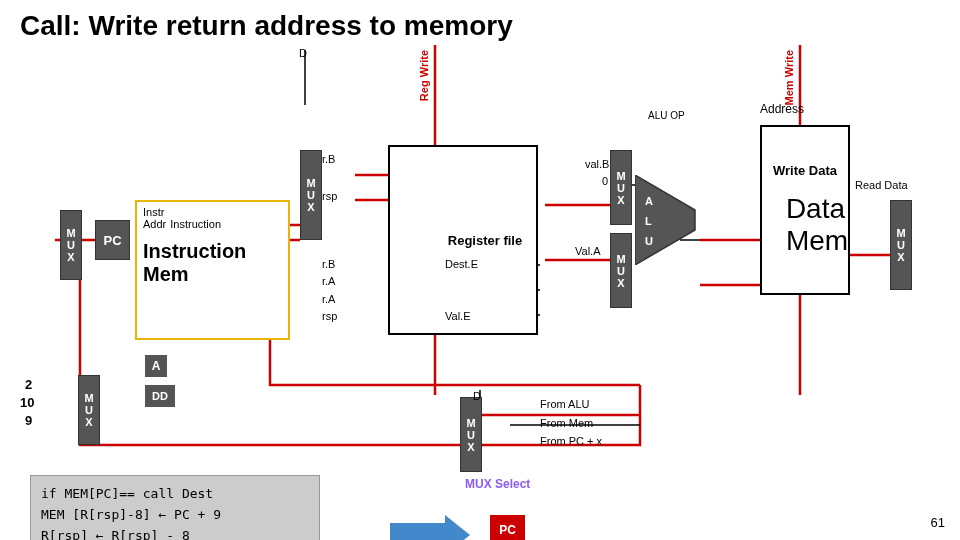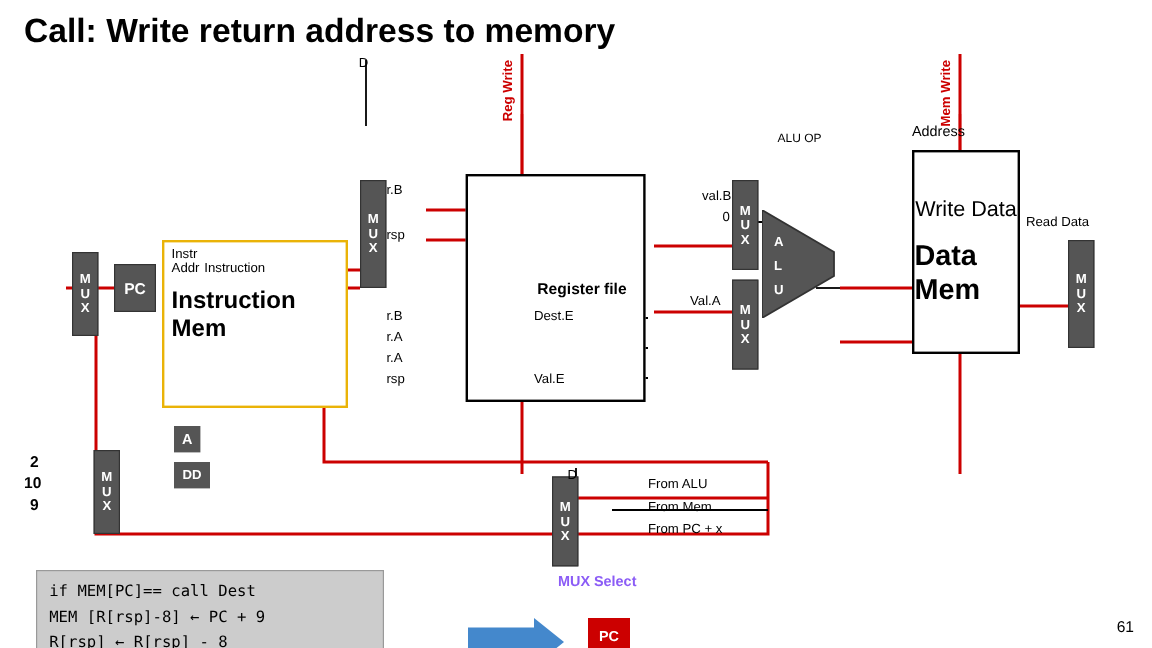--- a/index.html
+++ b/index.html
@@ -293,24 +293,24 @@
     <text x="10" y="70" fill="white" font-size="11" font-weight="bold">U</text>
   </svg>
 
   <div class="mux-box" style="left:760px; top:155px; width:22px; height:90px;">
     <span>M</span>
     <span>U</span>
     <span>X</span>
   </div>
 
   <div class="data-mem-box" style="left:760px; top:80px; width:90px; height:170px;">
-    <div style="font-weight:normal; font-size:18px;">
+    <div style="font-weight:bold; font-size:13px;">
       <span>Write Data</span>
     </div>
-    <div style="font-size:24px; font-weight:bold; margin-top:15px;">Data Mem</div>
+    <div style="font-size:28px; font-weight:normal; margin-top:15px;margin-left:24px;">Data Mem</div>
   </div>
 
   <div class="label" style="left:760px; top:57px; font-size:12px;">Address</div>
 
   <div class="label" style="left:855px; top:90px; font-size:11px;margin-top:44px;">Read Data</div>
 
   <div class="mux-box" style="left:890px; top:155px; width:22px; height:90px;">
     <span>M</span>
     <span>U</span>
     <span>X</span>

